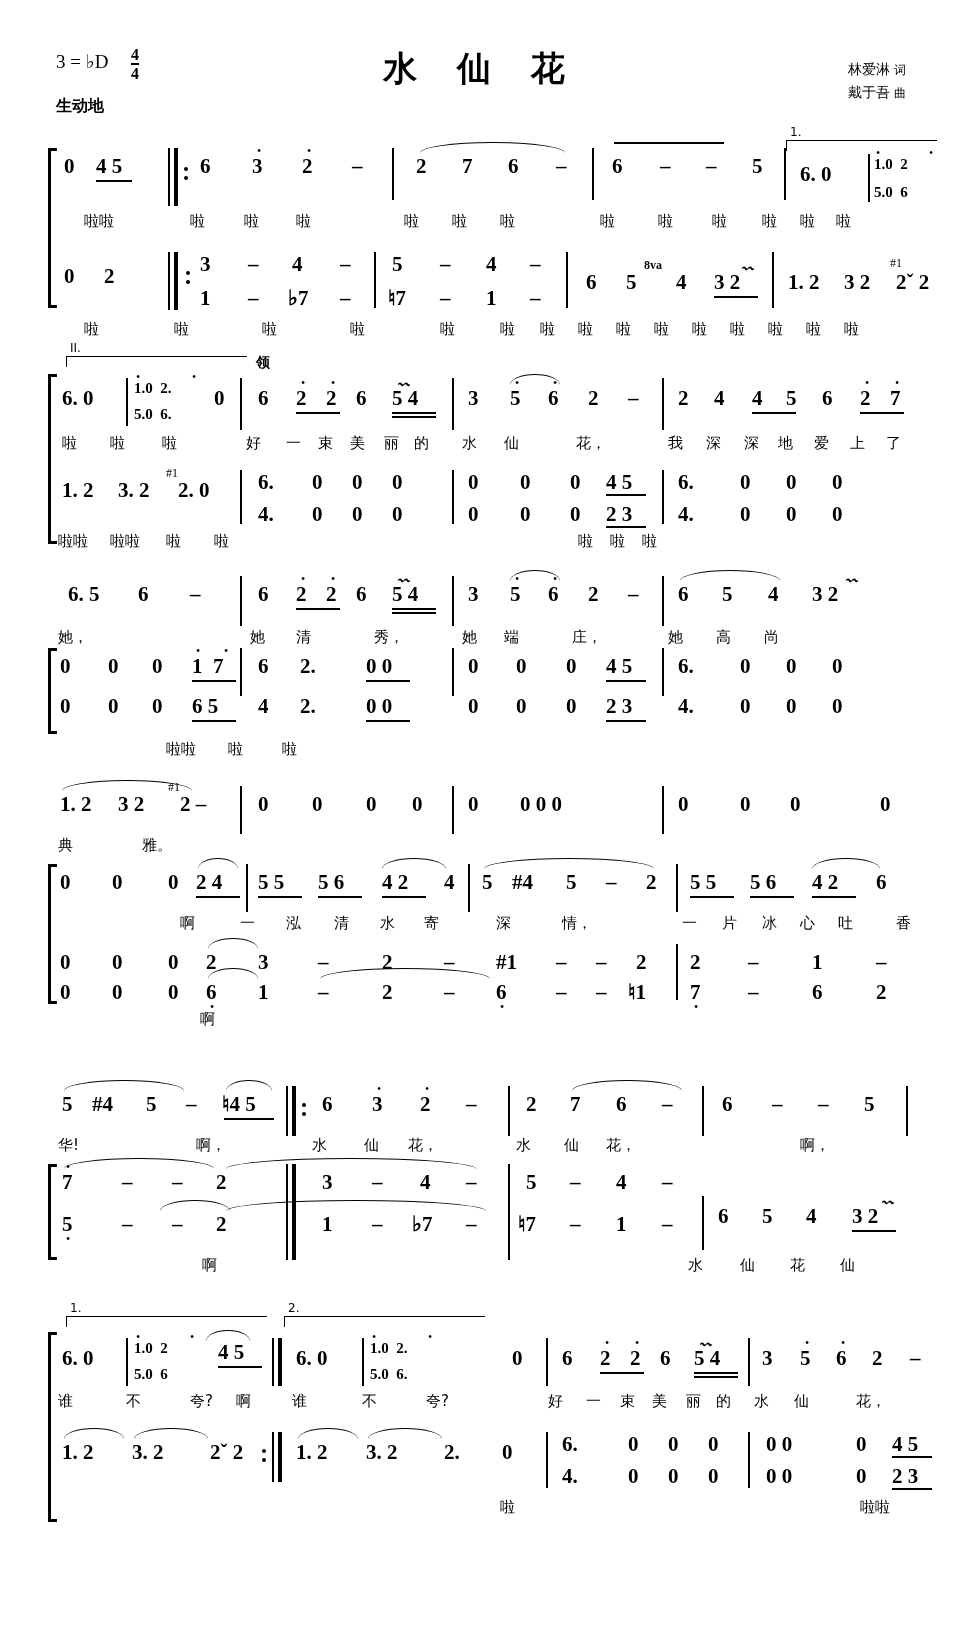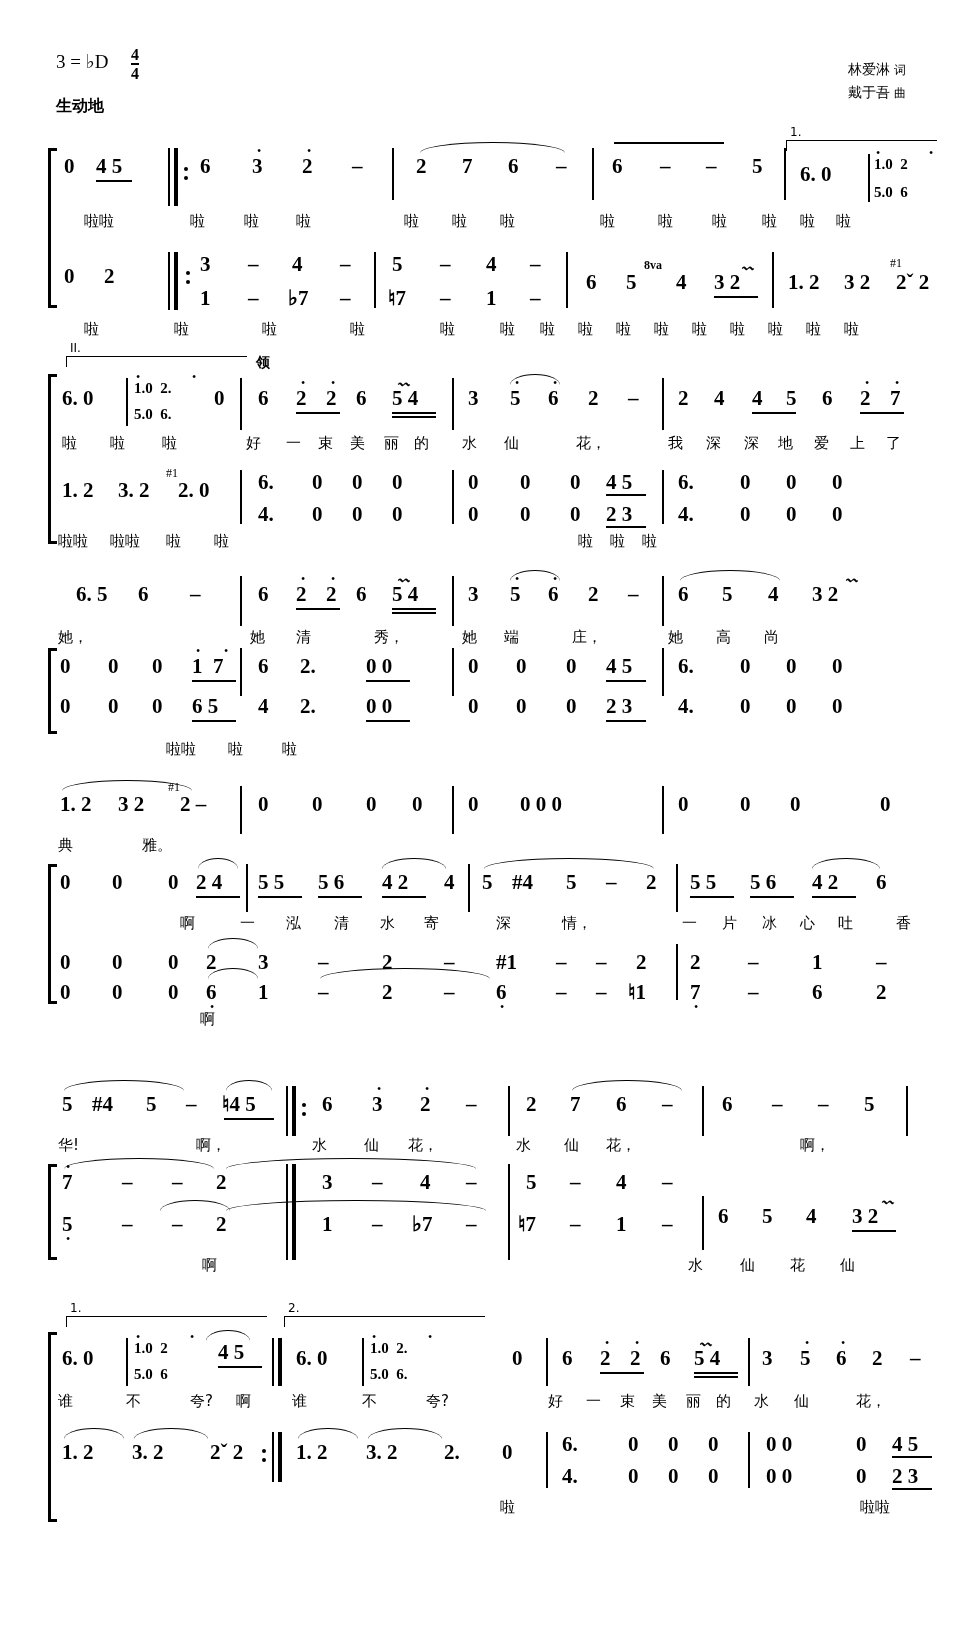--- a/index.html
+++ b/index.html
@@ -93,20 +93,21 @@
 </head>
 <body>
 
 <div class="sheet">
 
   <div class="key-sig">3 = ♭D</div>
   <div class="time-sig">
     <span class="num">4</span>
     <span class="den">4</span>
   </div>
+  <div class="title">水 仙 花</div>
   <div class="credits">
     <div>
       <span>林爱淋</span><span class="role">词</span>
     </div>
     <div>
       <span>戴于吾</span><span class="role">曲</span>
     </div>
   </div>
   <div class="tempo">生动地</div>
 
@@ -339,21 +340,21 @@
     <div class="lyr" style="left:58px;top:180px;">啦啦</div>
     <div class="lyr" style="left:110px;top:180px;">啦啦</div>
     <div class="lyr" style="left:166px;top:180px;">啦</div>
     <div class="lyr" style="left:214px;top:180px;">啦</div>
     <div class="lyr" style="left:578px;top:180px;">啦</div>
     <div class="lyr" style="left:610px;top:180px;">啦</div>
     <div class="lyr" style="left:642px;top:180px;">啦</div>
   </div>
 
   <div class="sys" style="left:0;top:570px;width:962px;height:200px;">
-    <div class="note b" style="left:76px;top:12px;">6.&nbsp;5</div>
+    <div class="note b" style="left:68px;top:12px;">6.&nbsp;5</div>
     <div class="note b" style="left:138px;top:12px;">6</div>
     <div class="note b" style="left:190px;top:12px;">–</div>
     <div class="bar" style="left:240px;top:6px;height:50px;"></div>
 
     <div class="note b" style="left:258px;top:12px;">6</div>
     <div class="note b" style="left:296px;top:12px;">2</div>
     <div class="note tiny" style="left:301px;top:2px;">•</div>
     <div class="note b" style="left:326px;top:12px;">2</div>
     <div class="note tiny" style="left:331px;top:2px;">•</div>
     <div class="note b" style="left:356px;top:12px;">6</div>

